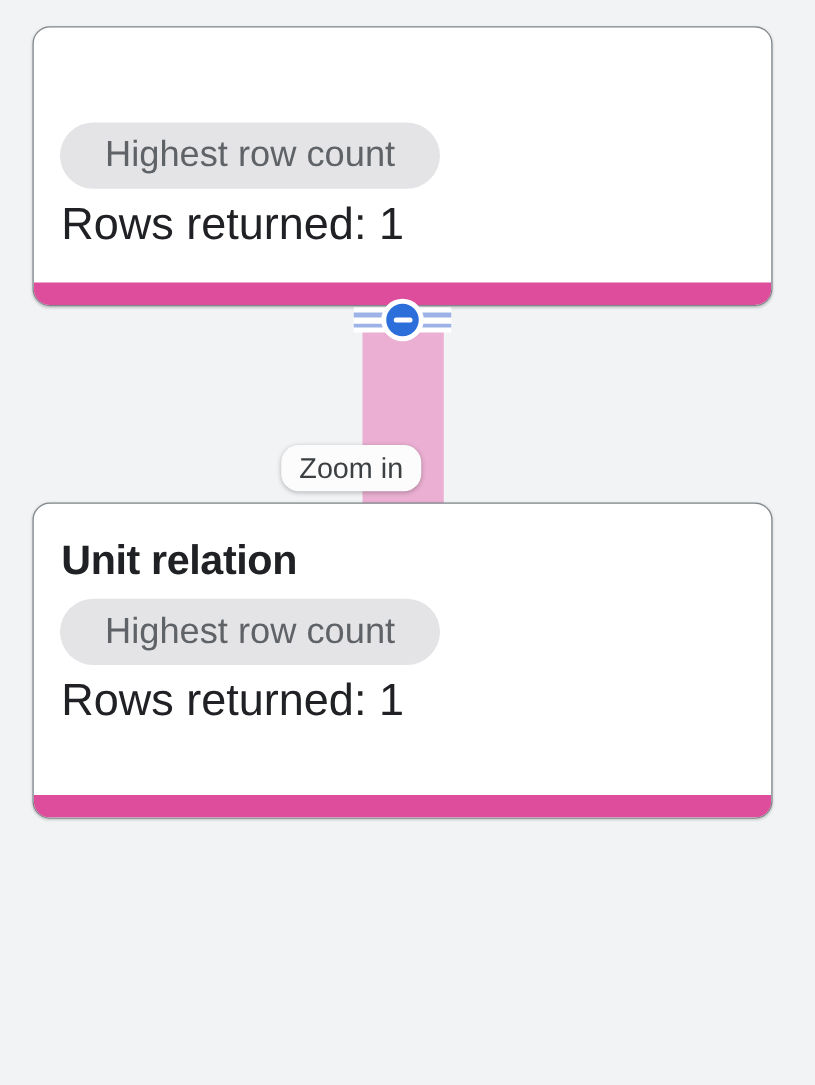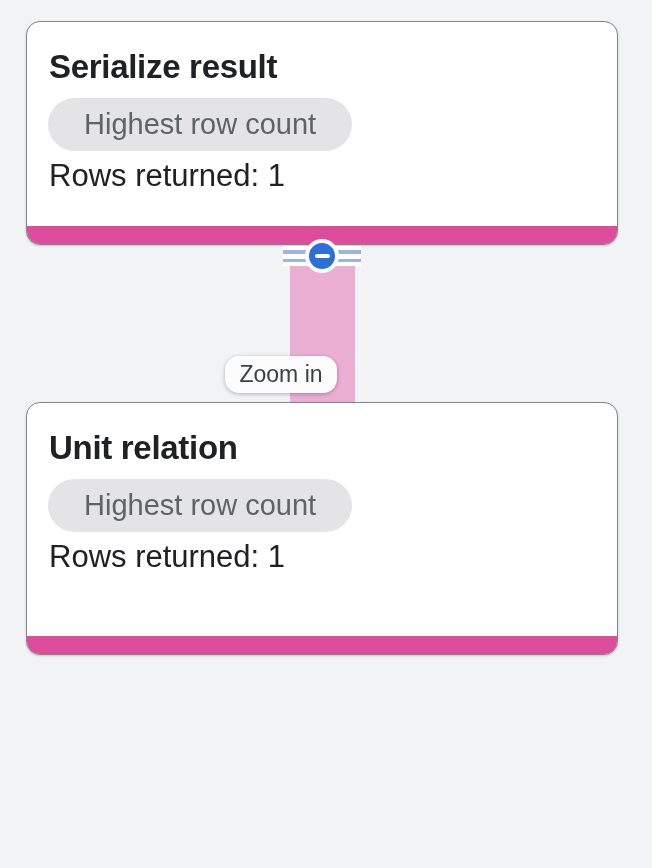--- a/index.html
+++ b/index.html
@@ -61,21 +61,21 @@
     align-items: center;
     padding: 0 36px;
     font-size: 29px;
     color: var(--chip-text);
     white-space: nowrap;
   }
   .node-rows {
     position: absolute;
     left: 22px;
     top: 136px;
-    font-size: 31px;
+    font-size: 36px;
     color: var(--text);
     white-space: nowrap;
   }
   .node-status-bar {
     position: absolute;
     left: 0; right: 0; bottom: 0;
     height: 18px;
     background: var(--magenta);
   }
 
@@ -154,21 +154,20 @@
     z-index: 5;
     white-space: nowrap;
   }
 </style>
 </head>
 <body>
 
 <div class="canvas">
 
   <div class="node-card first">
-    <div class="node-title">Serialize result</div>
     <div class="node-chip">Highest row count</div>
     <div class="node-rows">Rows returned: 1</div>
     <div class="node-status-bar"></div>
   </div>
 
   <div class="edge-connector"></div>
   <div class="edge-stripes">
     <div class="stripe s1"></div>
     <div class="stripe s2"></div>
   </div>

